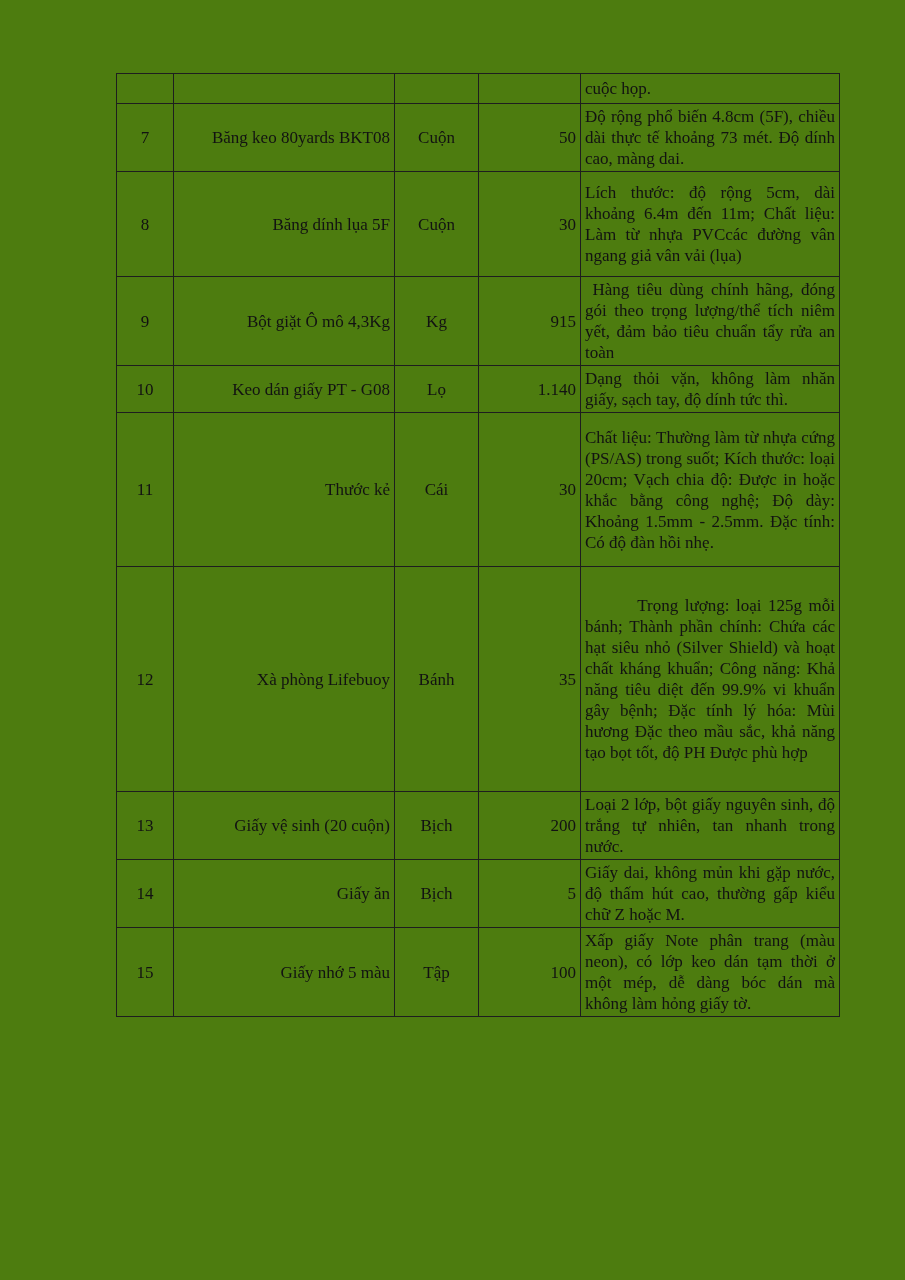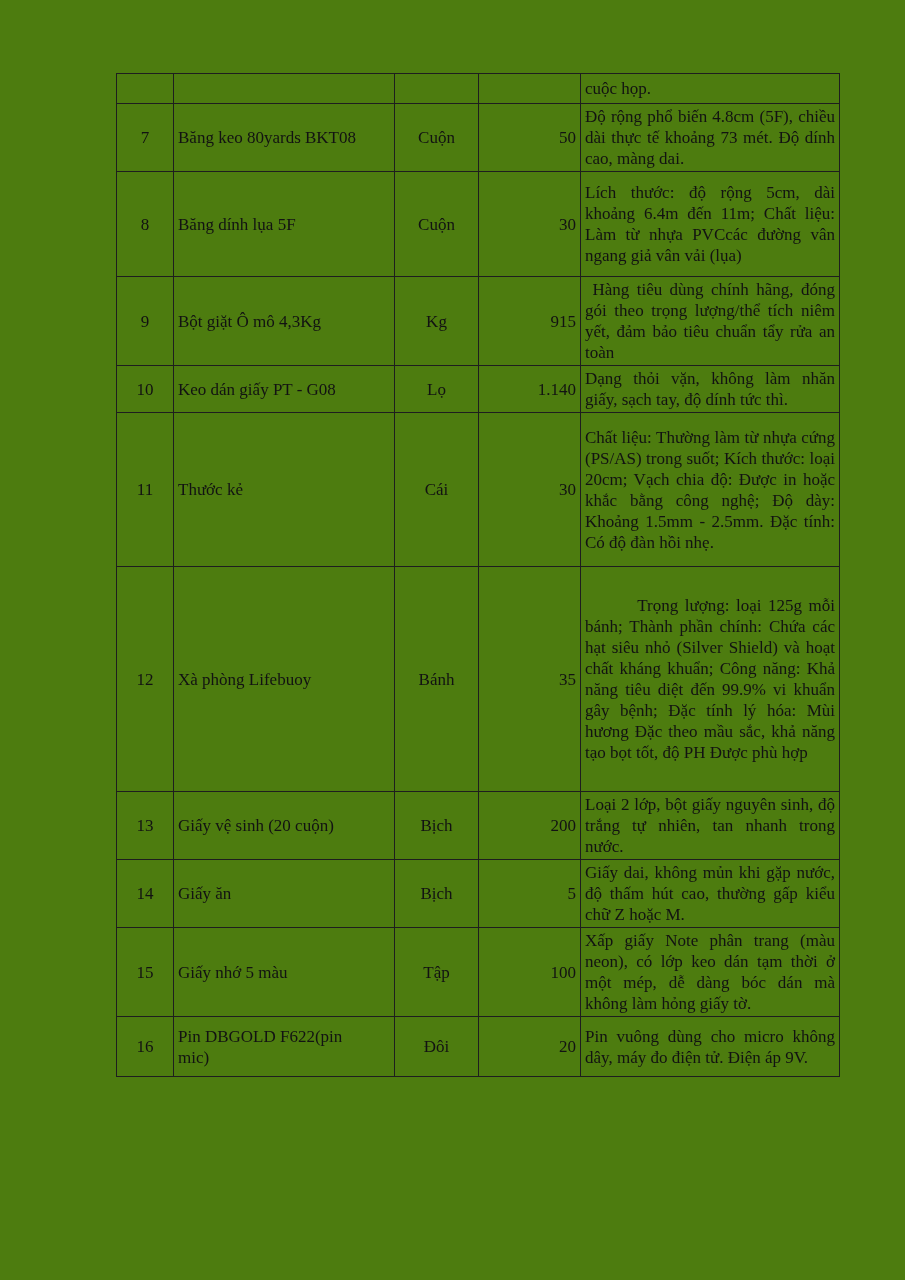--- a/index.html
+++ b/index.html
@@ -28,21 +28,21 @@
   table.doc-table td {
     border: 1.5px solid #1e1e1e;
     font-size: 17px;
     line-height: 21px;
     padding: 2px 4px;
     vertical-align: middle;
     word-wrap: break-word;
   }
   td.stt  { text-align: center; }
   td.name {
-    text-align: left;
+    text-align: right;
     padding-left: 9px;
     padding-right: 3px;
     font-size: 16px;
     white-space: pre-line;
   }
   td.unit { text-align: center; }
   td.qty  { text-align: right; }
   td.desc {
     text-align: justify;
     vertical-align: top;
@@ -140,23 +140,15 @@
           <td class="qty">5</td>
           <td class="desc">Giấy dai, không mủn khi gặp nước, độ thấm hút cao, thường gấp kiểu chữ Z hoặc M.</td>
         </tr>
         <tr>
           <td class="stt">15</td>
           <td class="name">Giấy nhớ 5 màu</td>
           <td class="unit">Tập</td>
           <td class="qty">100</td>
           <td class="desc">Xấp giấy Note phân trang (màu neon), có lớp keo dán tạm thời ở một mép, dễ dàng bóc dán mà không làm hỏng giấy tờ.</td>
         </tr>
-        <tr>
-          <td class="stt">16</td>
-          <td class="name">Pin DBGOLD F622(pin
-mic)</td>
-          <td class="unit">Đôi</td>
-          <td class="qty">20</td>
-          <td class="desc">Pin vuông dùng cho micro không dây, máy đo điện tử. Điện áp 9V.</td>
-        </tr>
       </tbody>
   </table>
 </div>
 
 </body></html>

